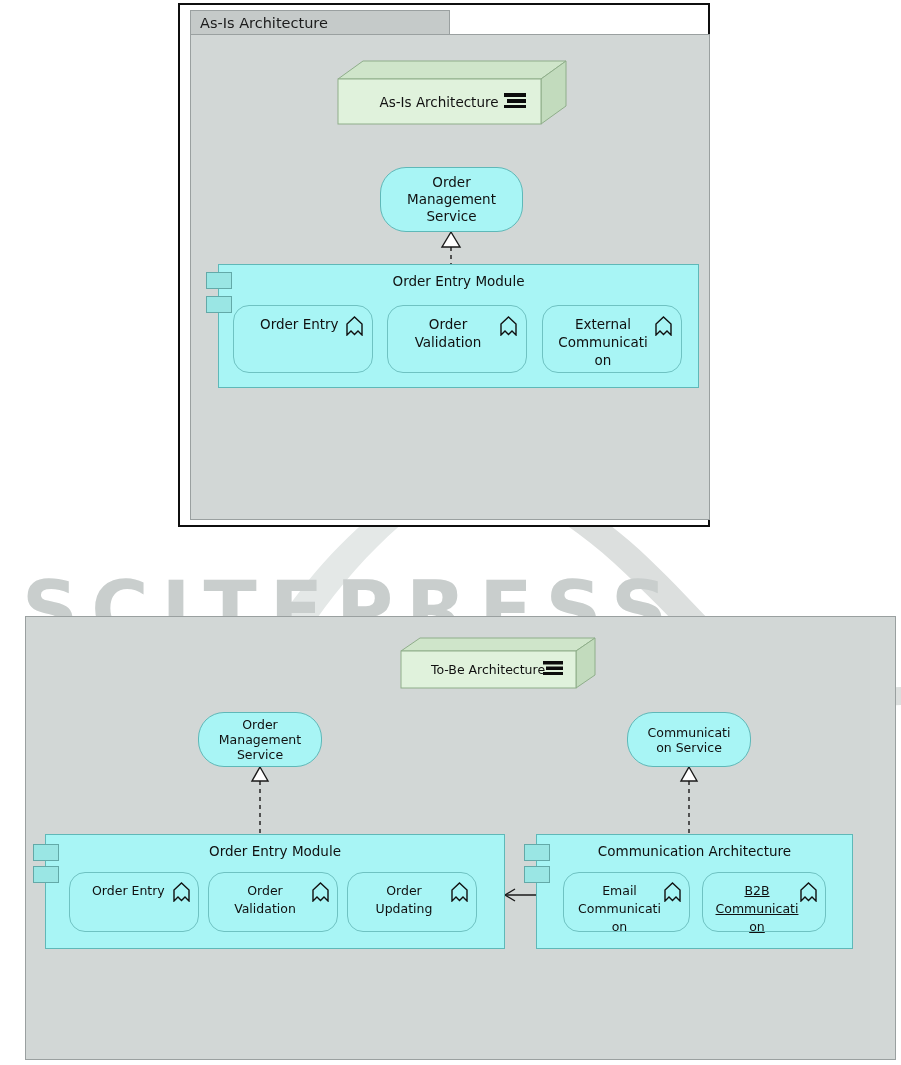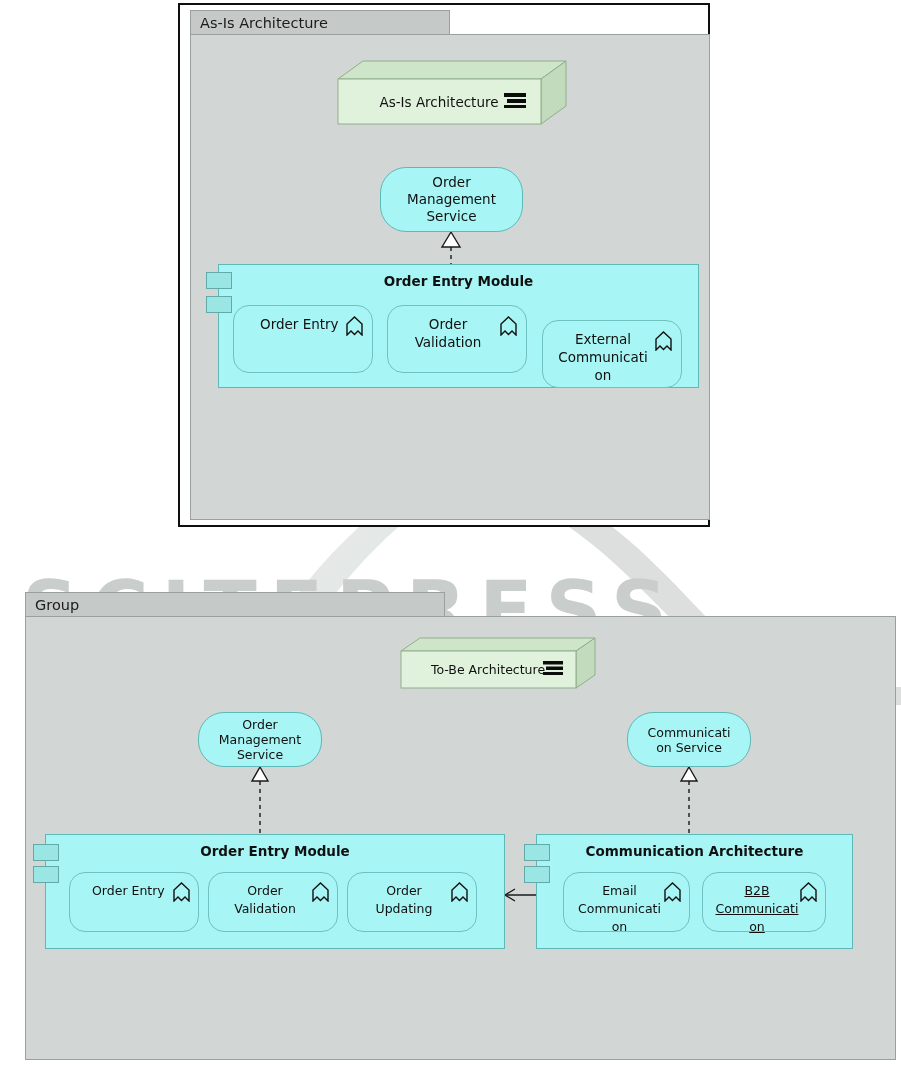--- a/index.html
+++ b/index.html
@@ -139,21 +139,20 @@
     z-index: 4;
   }
   .component-title {
     position: absolute;
     left: 0;
     top: 8px;
     width: 100%;
     text-align: center;
     font-size: 13.5px;
     color: #101010;
-    font-weight: bold;
   }
   .comp-tab {
     position: absolute;
     box-sizing: border-box;
     width: 26px;
     height: 17px;
     background: #9ae6e4;
     border: 1px solid #63a9a8;
     z-index: 6;
   }
@@ -251,31 +250,28 @@
   <svg class="subcomp-icon" viewBox="0 0 17 20">
     <polygon points="8.5,1 16,8 16,19 12,15 8.5,18.5 5,15 1,19 1,8" fill="none" stroke="#101010" stroke-width="1.4"></polygon>
   </svg>
 </div>
 <div class="subcomp" style="left:387px; top:305px; width:140px; height:68px;">
   <div class="subcomp-label" style="padding-right:22px;">Order<br>Validation</div>
   <svg class="subcomp-icon" viewBox="0 0 17 20">
     <polygon points="8.5,1 16,8 16,19 12,15 8.5,18.5 5,15 1,19 1,8" fill="none" stroke="#101010" stroke-width="1.4"></polygon>
   </svg>
 </div>
-<div class="subcomp" style="left:542px; top:320px; width:140px; height:68px;">
+<div class="subcomp" style="left:542px; top:305px; width:140px; height:68px;">
   <div class="subcomp-label" style="padding-right:22px;">External<br>Communicati<br>on</div>
   <svg class="subcomp-icon" viewBox="0 0 17 20">
     <polygon points="8.5,1 16,8 16,19 12,15 8.5,18.5 5,15 1,19 1,8" fill="none" stroke="#101010" stroke-width="1.4"></polygon>
   </svg>
 </div>
 
 <div class="pkg" style="left:25px; top:592px; width:871px; height:468px;">
-  <div class="pkg-tab" style="width:420px; height:24px;">
-    <span class="pkg-tab-label">Group</span>
-  </div>
   <div class="pkg-body" style="top:24px; width:871px; height:444px;"></div>
 </div>
 
 <div class="node3d" style="left:400px; top:637px; width:196px; height:52px;">
   <svg width="196" height="52" viewBox="0 0 196 52">
     <polygon points="1,14 20,1 195,1 176,14" fill="#cfe5ca" stroke="#8fae8a" stroke-width="1"></polygon>
     <polygon points="176,14 195,1 195,38 176,51" fill="#c2dbbd" stroke="#8fae8a" stroke-width="1"></polygon>
     <rect x="1" y="14" width="175" height="37" fill="#e0f2dc" stroke="#8fae8a" stroke-width="1"></rect>
     <g transform="translate(143,24)">
       <rect x="0" y="0" width="20" height="3.5" fill="#0c0c0c"></rect>

